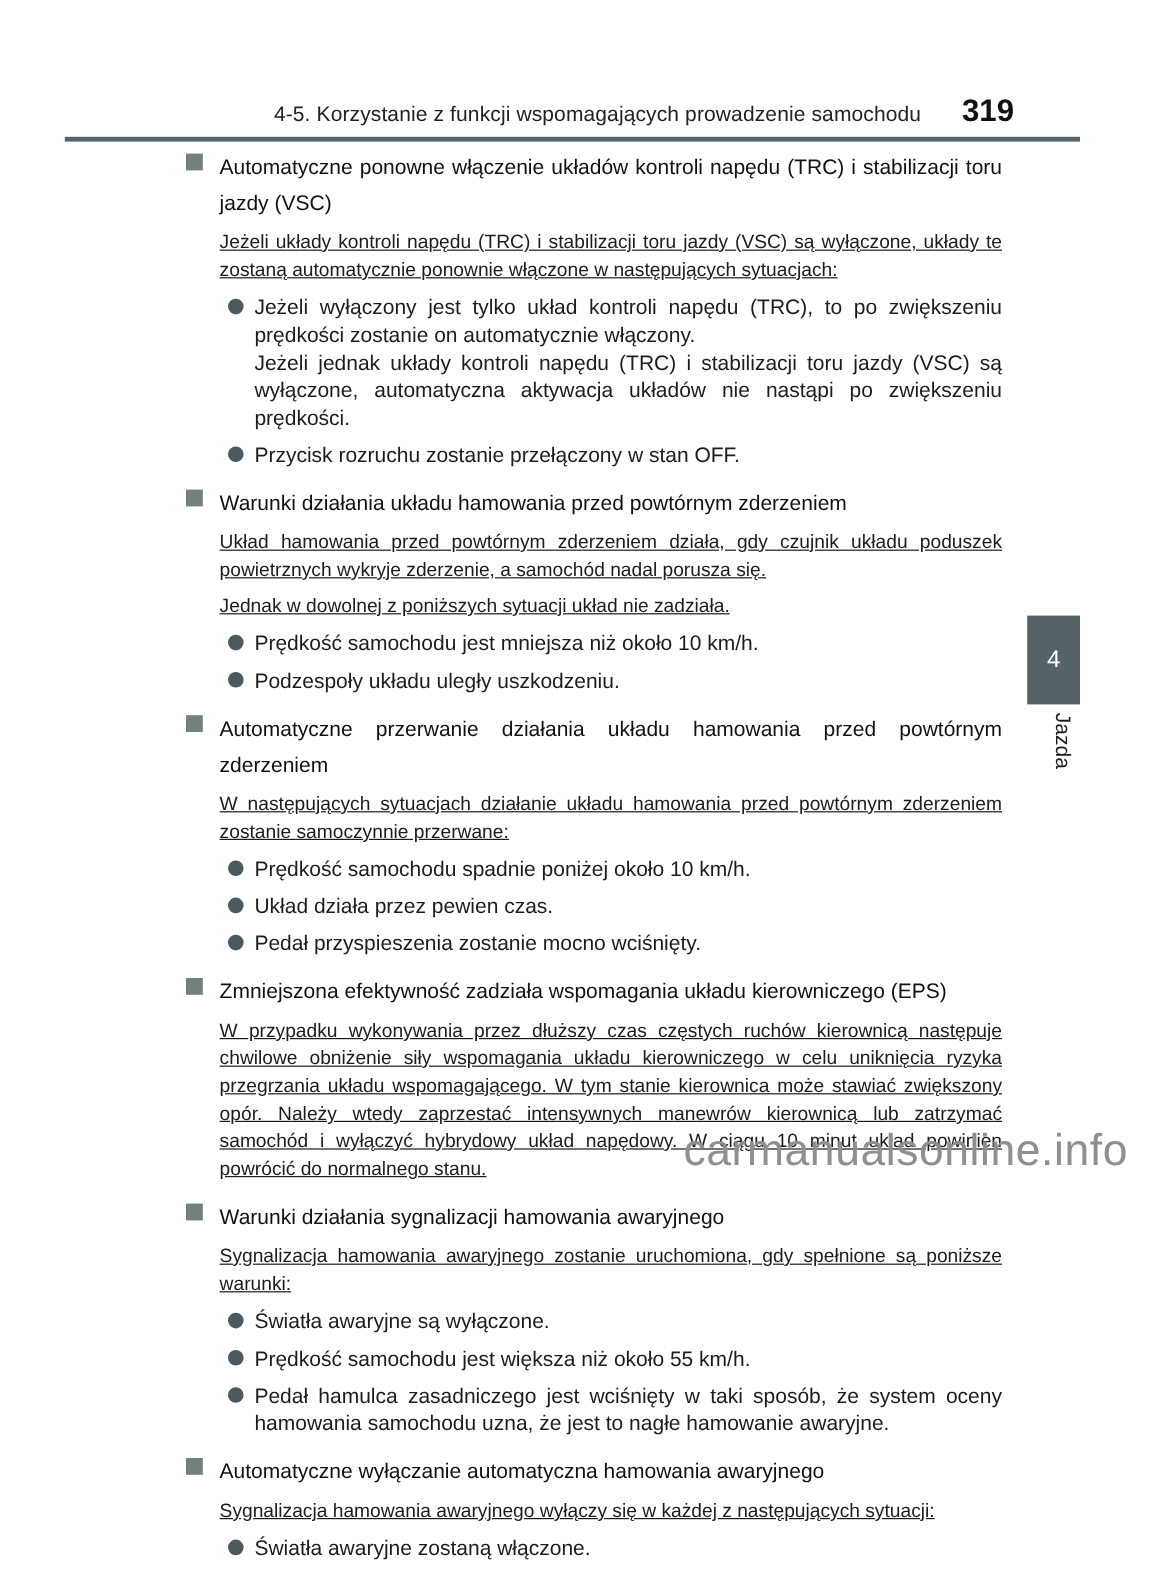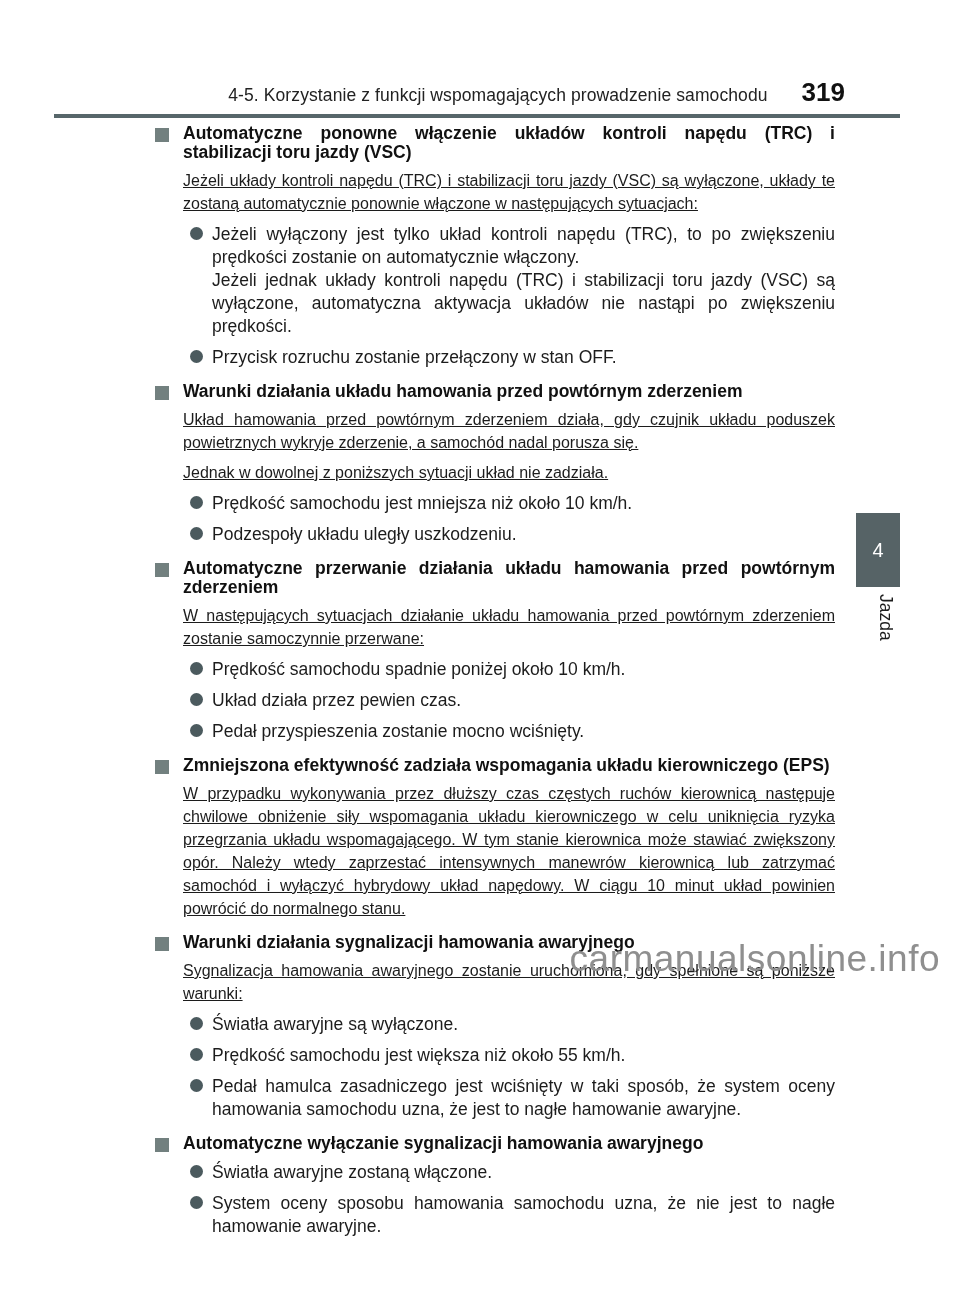--- a/index.html
+++ b/index.html
@@ -40,22 +40,22 @@
     font-size: 17.5px; color: #1c1c1c;
     text-align: left; display: flex; justify-content: center;
   }
 
   
   .content { position: absolute; left: 155px; top: 124px; width: 680px; }
   .sec { margin-top: 13px; }
   .sec:first-child { margin-top: 0; }
 
   .sec-h {
-    display: flex; margin: 0; font-size: 17.5px; font-weight: bold;
-    line-height: 19px; color: #111; text-align: justify;
+    display: flex; margin: 0; font-size: 17.5px; font-weight: normal;
+    line-height: 30px; color: #111; text-align: justify;
   }
   .sq {
     flex: 0 0 auto; width: 14px; height: 14px; margin: 4px 14px 0 0;
     background: var(--marker-square, #72807f);
   }
   .ht { flex: 1 1 auto; }
 
   .para {
     margin: 7px 0 0 28px; font-size: 16px; line-height: 23px;
     text-align: justify; white-space: pre-line; color: #1c1c1c; text-decoration: underline;
@@ -175,22 +175,23 @@
       </div>
       <div class="bullet">
         <span class="ci"></span>
         <span class="bt">Pedał hamulca zasadniczego jest wciśnięty w taki sposób, że system oceny hamowania samochodu uzna, że jest to nagłe hamowanie awaryjne.</span>
       </div>
     </section>
 
     <section class="sec">
       <h2 class="sec-h">
         <span class="sq"></span>
-        <span class="ht">Automatyczne wyłączanie sygnalizacji hamowania awaryjnego</span>
-      </h2>
+        <span class="ht">Automatyczne wyłączanie automatyczna hamowania awaryjnego</span>
+      </h2>
+      <p class="para">Sygnalizacja hamowania awaryjnego wyłączy się w każdej z następujących sytuacji:</p>
       <div class="bullet">
         <span class="ci"></span>
         <span class="bt">Światła awaryjne zostaną włączone.</span>
       </div>
       <div class="bullet">
         <span class="ci"></span>
         <span class="bt">System oceny sposobu hamowania samochodu uzna, że nie jest to nagłe hamowanie awaryjne.</span>
       </div>
     </section>
 

